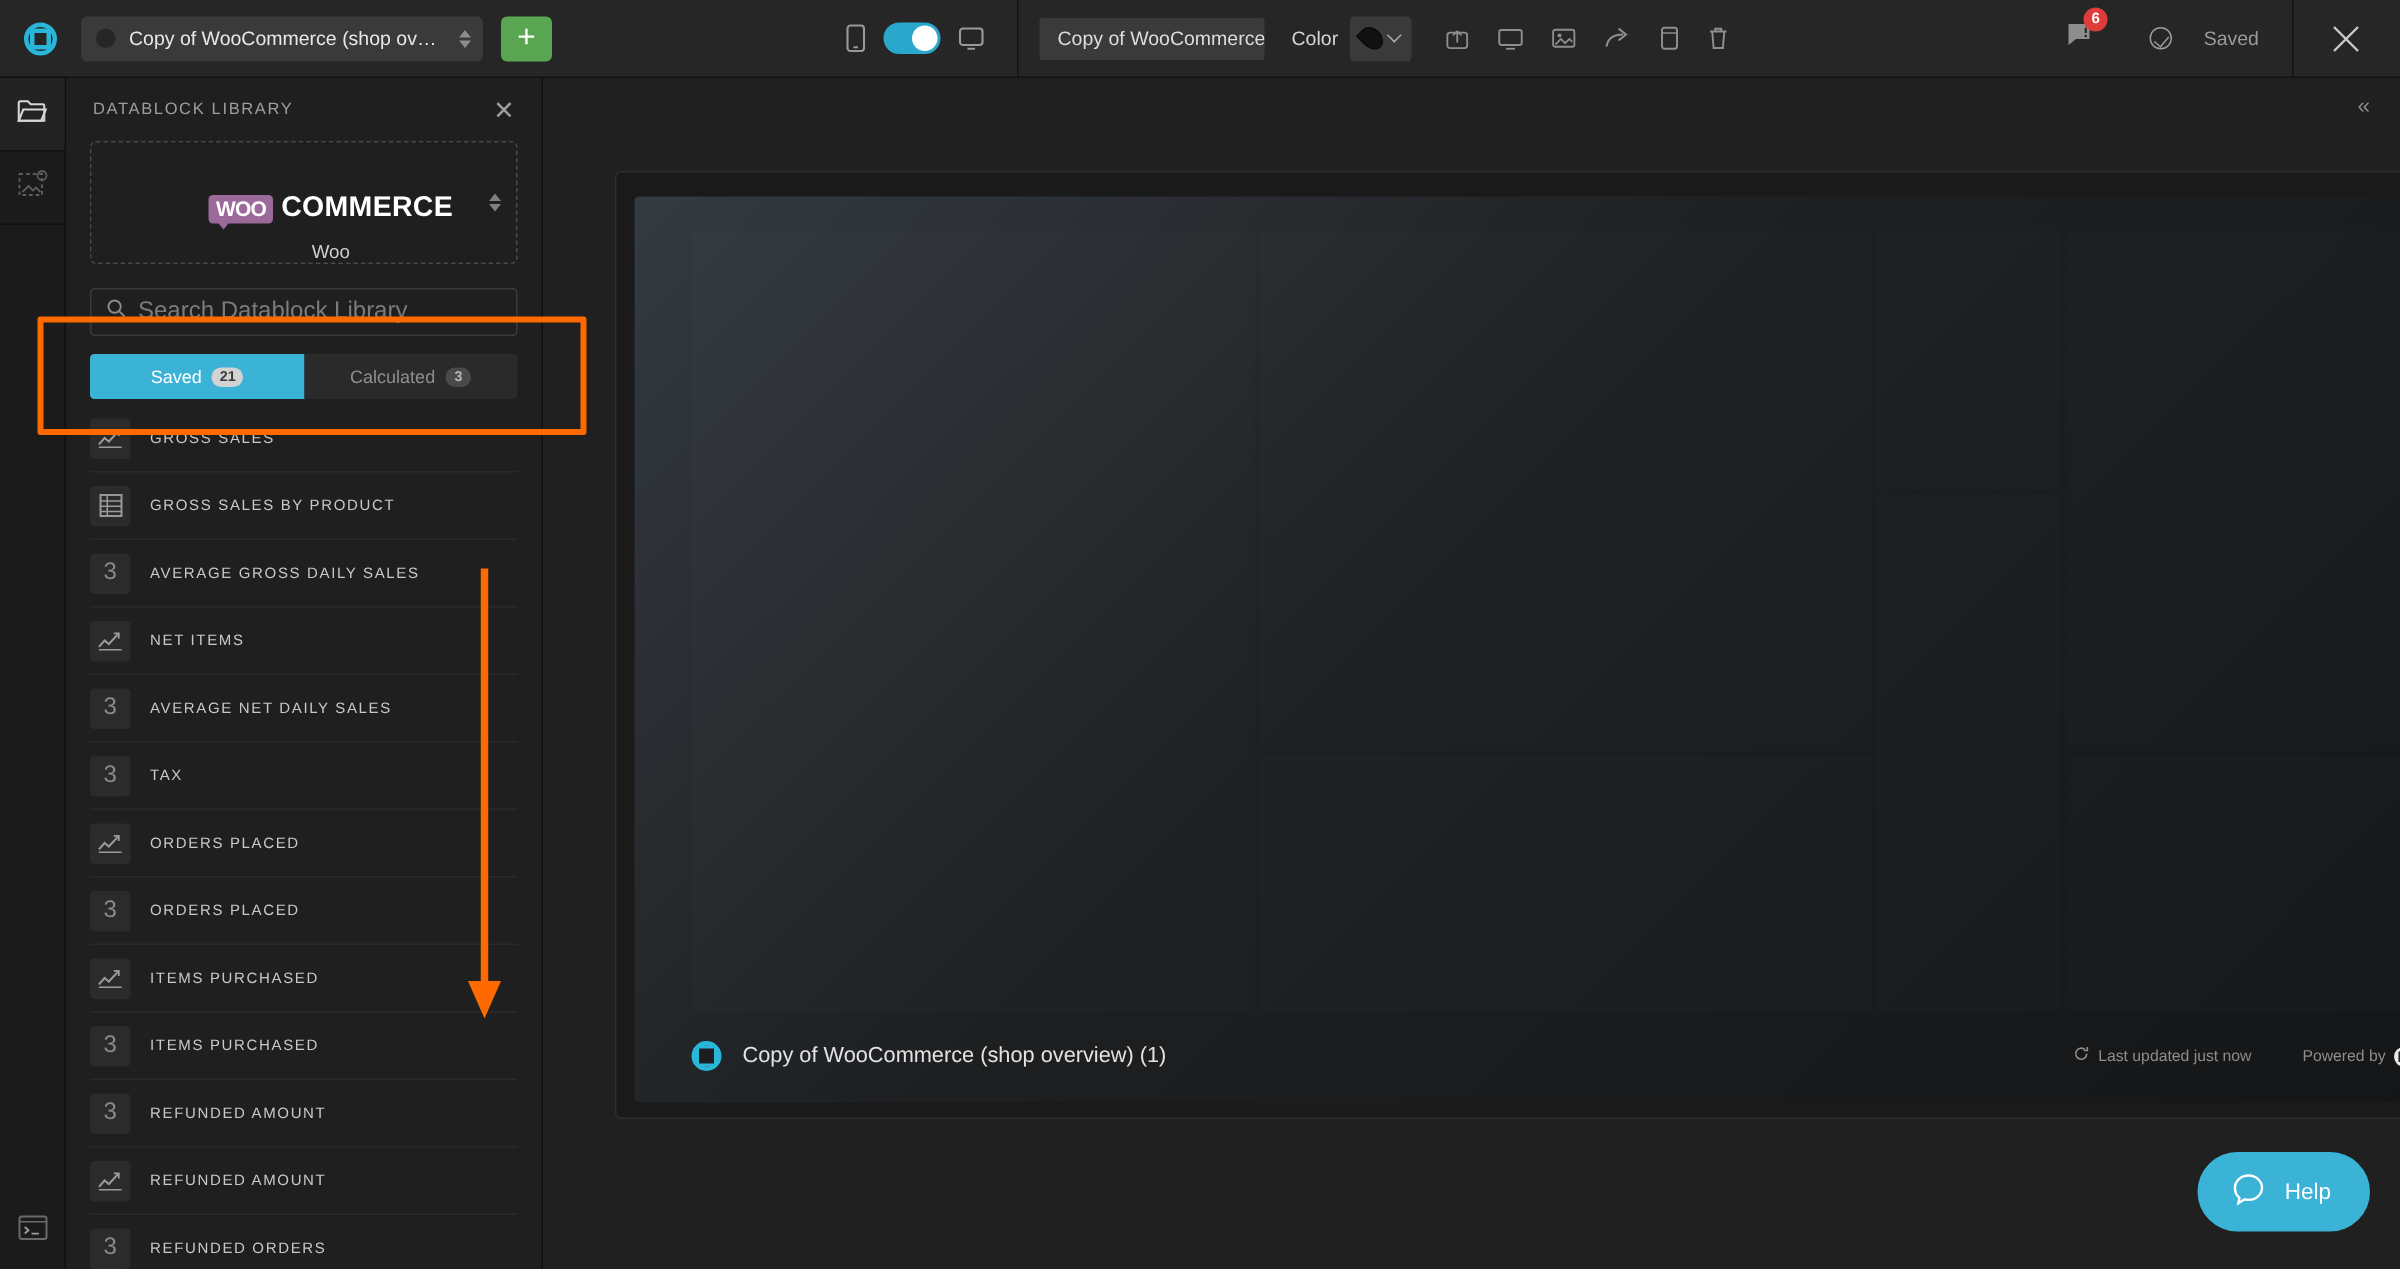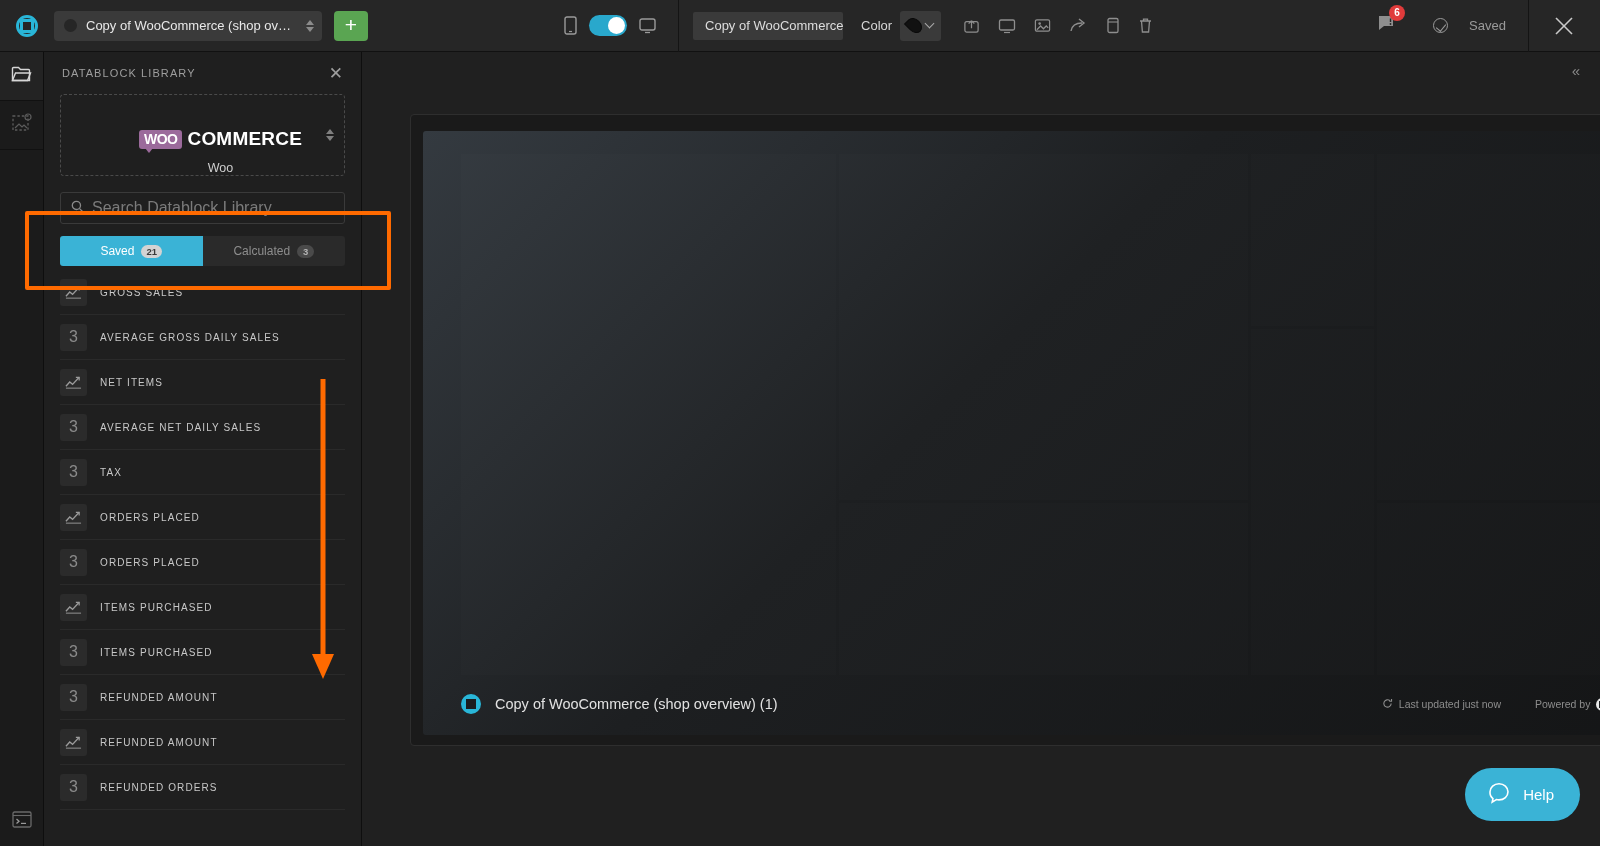--- a/index.html
+++ b/index.html
@@ -397,20 +397,32 @@
     <div class="list" id="datablock-list">
         <div class="row">
           <span class="tile">
             <svg width="17" height="14" viewBox="0 0 18 14">
               <path d="M1 11.5l4-4.5 3 2.5L15 2" fill="none" stroke="#9b9b9b" stroke-width="1.4"></path>
               <path d="M11.5 2H15v3.5" fill="none" stroke="#9b9b9b" stroke-width="1.3"></path>
               <path d="M1 13.5h16" stroke="#9b9b9b" stroke-width="1"></path>
             </svg>
           </span>
           <span class="name">GROSS SALES</span>
+        </div>
+        <div class="row">
+          <span class="tile">
+            <svg width="16" height="16" viewBox="0 0 16 16">
+              <rect x="1" y="1" width="14" height="14" fill="none" stroke="#9b9b9b" stroke-width="1.3"></rect>
+              <line x1="1" y1="5" x2="15" y2="5" stroke="#9b9b9b" stroke-width="1"></line>
+              <line x1="1" y1="8.5" x2="15" y2="8.5" stroke="#9b9b9b" stroke-width="1"></line>
+              <line x1="1" y1="12" x2="15" y2="12" stroke="#9b9b9b" stroke-width="1"></line>
+              <line x1="5.5" y1="1" x2="5.5" y2="15" stroke="#9b9b9b" stroke-width="1"></line>
+            </svg>
+          </span>
+          <span class="name">GROSS SALES BY PRODUCT</span>
         </div>
         <div class="row">
           <span class="tile">
             <span style="font-size:16px;color:#8a8a8a;font-family:'Liberation Sans',sans-serif;">3</span>
           </span>
           <span class="name">AVERAGE GROSS DAILY SALES</span>
         </div>
         <div class="row">
           <span class="tile">
             <svg width="17" height="14" viewBox="0 0 18 14">

